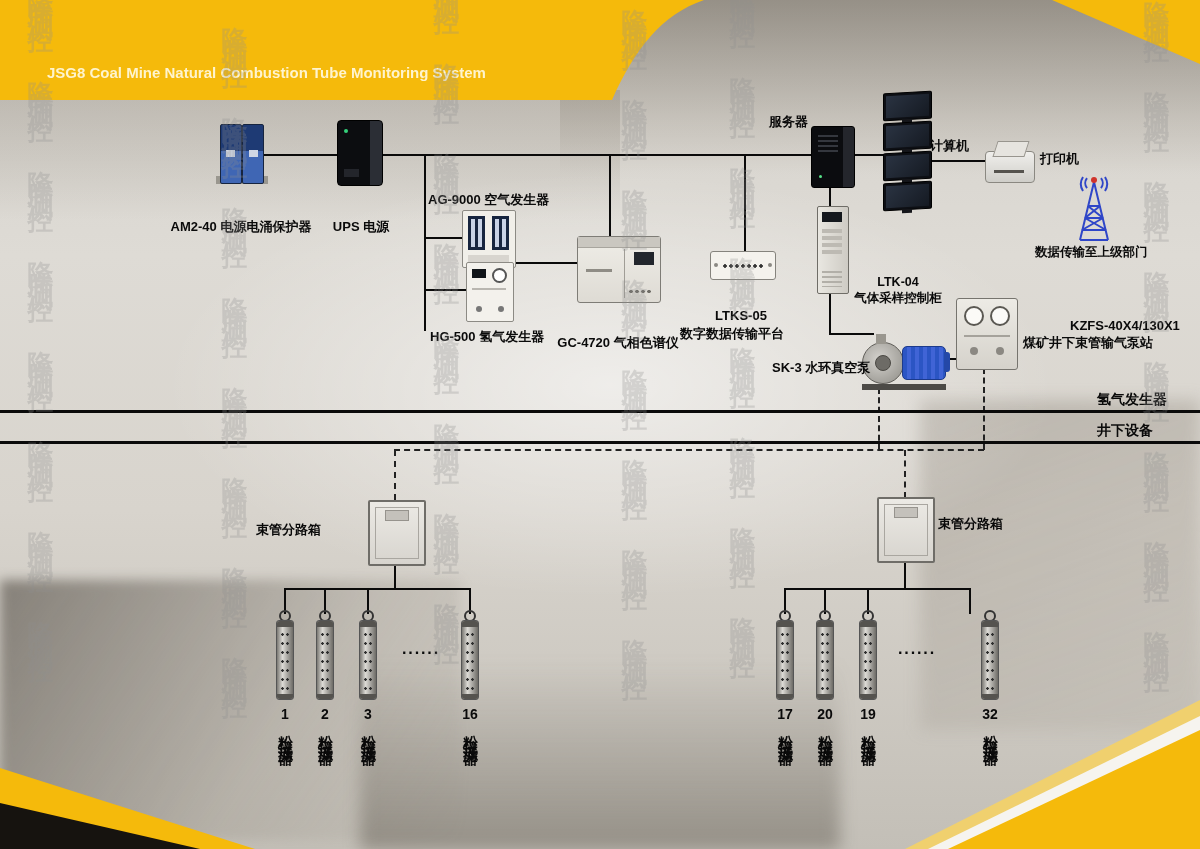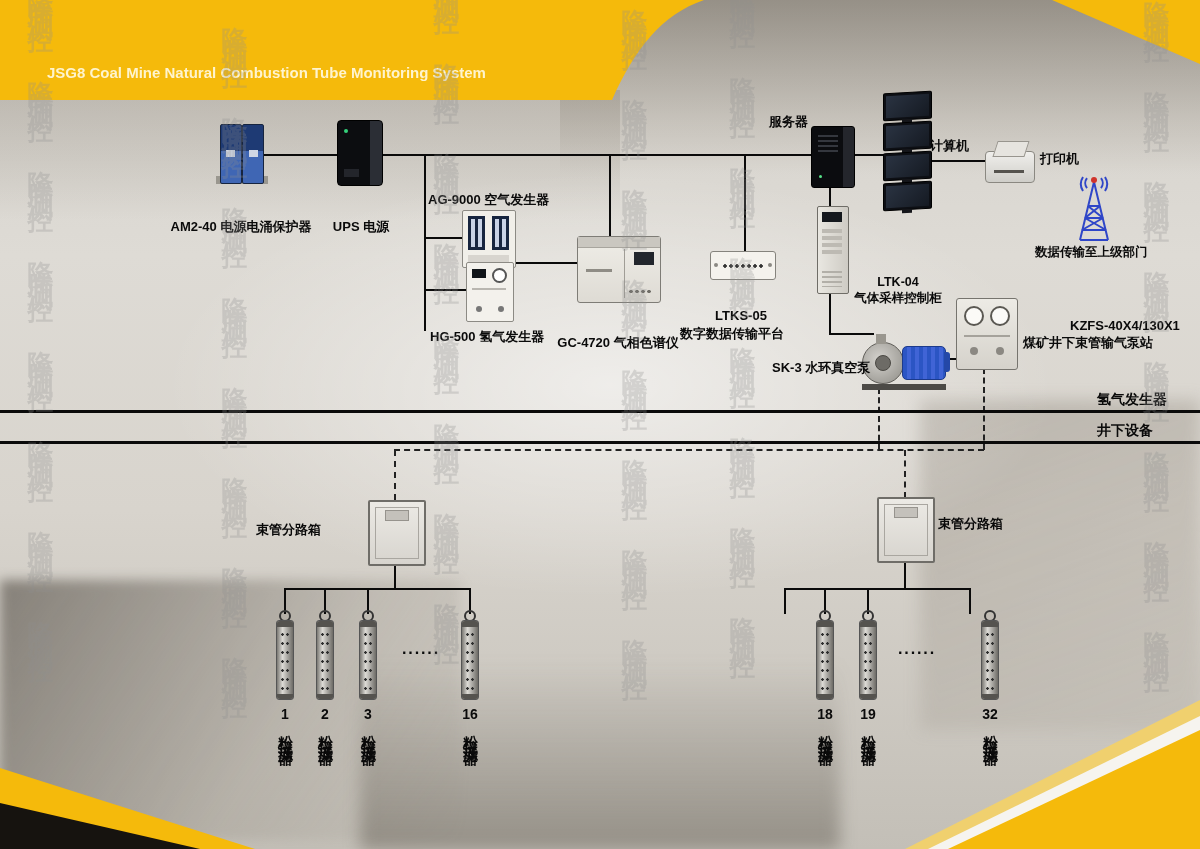--- a/index.html
+++ b/index.html
@@ -281,28 +281,38 @@
     <div class="filter-body">
         <div class="cap"></div>
         <div class="holes"></div>
         <div class="capb"></div>
       </div>
     <div class="filter-num">16</div>
     <div class="filter-vlabel">粉尘过滤器</div>
   </div>
   <div class="dots" style="left:402px;top:644px;">······</div>
 
+  <div class="filter-unit" style="left:763px;top:610px;">
+    <div class="filter-hook"></div>
+    <div class="filter-body">
+        <div class="cap"></div>
+        <div class="holes"></div>
+        <div class="capb"></div>
+      </div>
+    <div class="filter-num">17</div>
+    <div class="filter-vlabel">粉尘过滤器</div>
+  </div>
   <div class="filter-unit" style="left:803px;top:610px;">
     <div class="filter-hook"></div>
     <div class="filter-body">
         <div class="cap"></div>
         <div class="holes"></div>
         <div class="capb"></div>
       </div>
-    <div class="filter-num">18</div>
+    <div class="filter-num">20</div>
     <div class="filter-vlabel">粉尘过滤器</div>
   </div>
   <div class="filter-unit" style="left:846px;top:610px;">
     <div class="filter-hook"></div>
     <div class="filter-body">
         <div class="cap"></div>
         <div class="holes"></div>
         <div class="capb"></div>
       </div>
     <div class="filter-num">19</div>

